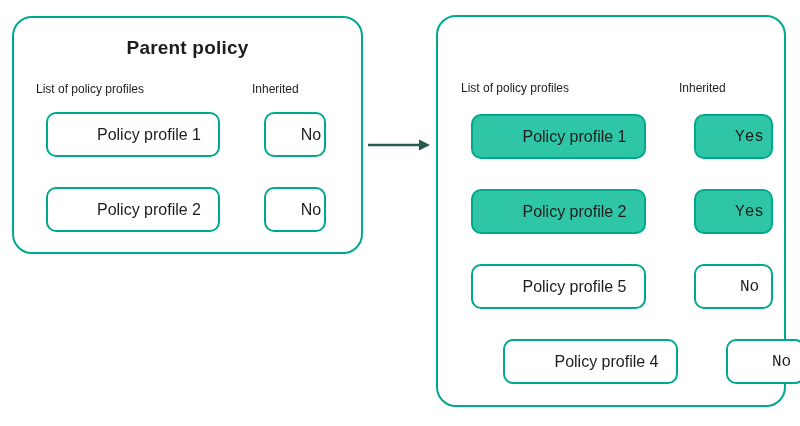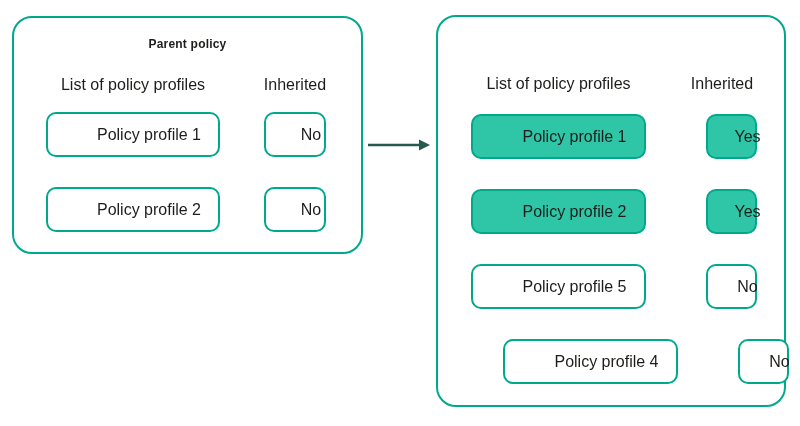--- a/index.html
+++ b/index.html
@@ -24,29 +24,28 @@
     background: #ffffff;
   }
   .panel-parent { left: 12px; top: 16px; width: 351px; height: 238px; }
   .panel-child  { left: 436px; top: 15px; width: 350px; height: 392px; }
 
   .panel-title {
     position: absolute;
     left: 0; right: 0;
     top: 19px;
     text-align: center;
-    font-size: 12px;
+    font-size: 19px;
     font-weight: bold;
     letter-spacing: 0.2px;
   }
   .col-header {
     position: absolute;
-    top: 58px;
-    text-align: center;
-    font-size: 16px;
+    top: 64px;
+    font-size: 12px;
     white-space: nowrap;
   }
   .chip {
     position: absolute;
     box-sizing: border-box;
     height: 45px;
     border: 2px solid #00a88e;
     border-radius: 10px;
     background: #ffffff;
     display: flex;
@@ -66,21 +65,21 @@
   .panel-parent .inherited-header { left: 238px; width: 86px; }
   .panel-parent .profile-chip     { left: 32px;  width: 174px; }
   .panel-parent .inherited-chip   { left: 250px; width: 62px; }
   .panel-parent .row-0 .chip { top: 94px; }
   .panel-parent .row-1 .chip { top: 169px; }
 
   
   .panel-child .profiles-header  { left: 23px;  width: 195px; }
   .panel-child .inherited-header { left: 241px; width: 86px; }
   .panel-child .profile-chip     { left: 33px;  width: 175px; }
-  .panel-child .inherited-chip   { left: 268px; width: 51px; }
+  .panel-child .inherited-chip   { left: 256px; width: 79px; font-family: Liberation Mono, monospace; }
   .panel-child .row-0 .chip { top: 97px; }
   .panel-child .row-1 .chip { top: 172px; }
   .panel-child .row-2 .chip { top: 247px; }
   .panel-child .row-3 .chip { top: 322px; margin-left: 32px; }
 
   .arrow-wrap {
     position: absolute;
     left: 368px;
     top: 138px;
     width: 62px;

